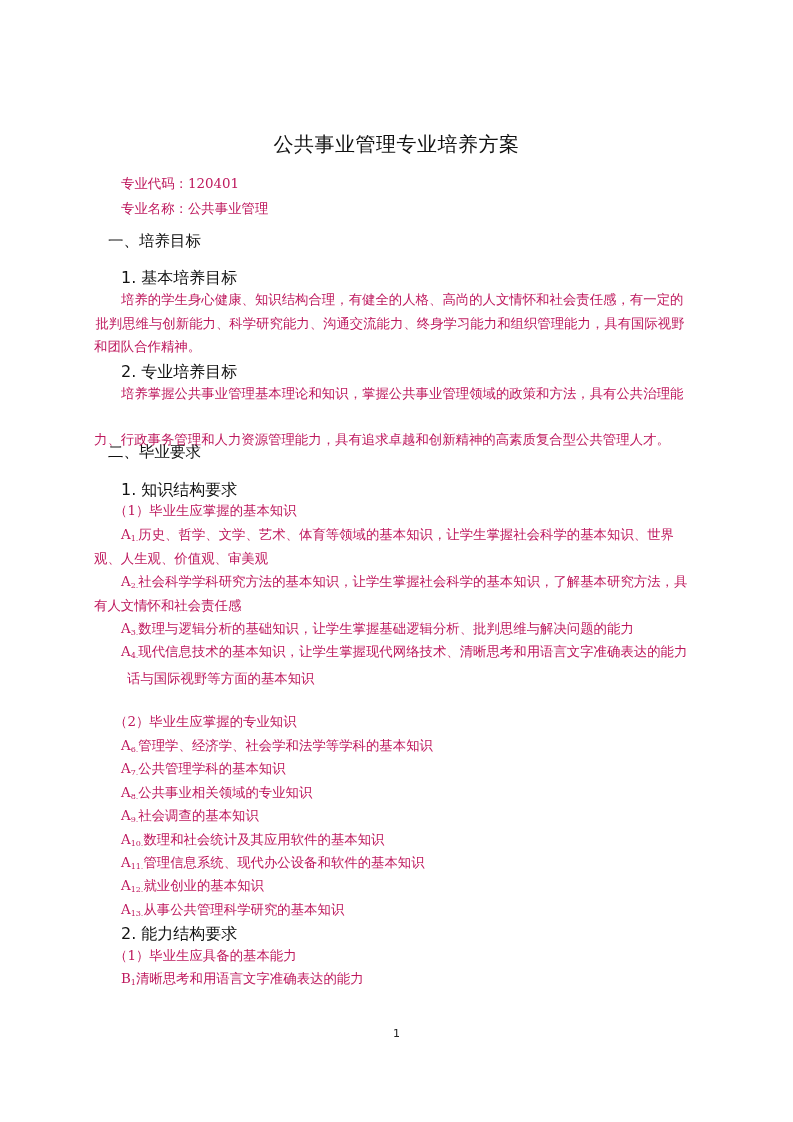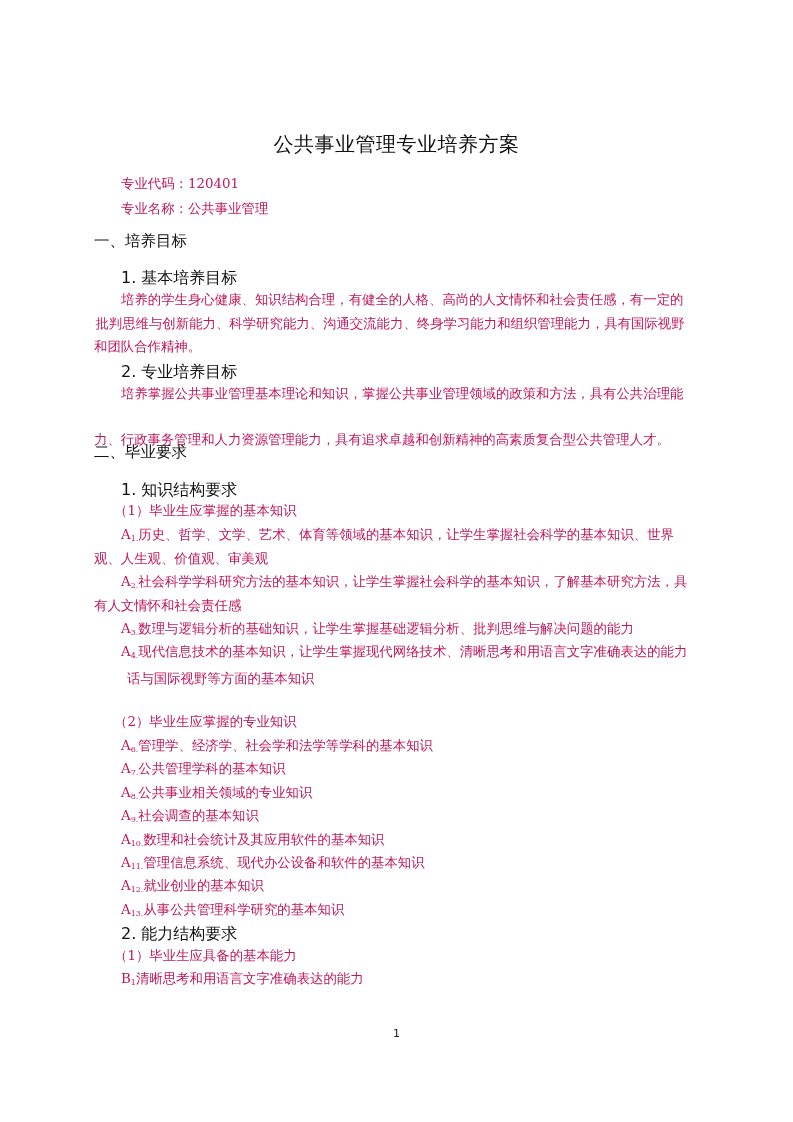--- a/index.html
+++ b/index.html
@@ -4,21 +4,21 @@
 <style>
   html, body { margin:0; padding:0; background:#ffffff; }
   body { width:793px; height:1122px; position:relative; overflow:hidden;
          font-family:"DejaVu Serif","Liberation Serif",serif; color:#1a1a1a; }
   .page { position:absolute; left:0; top:0; width:685px; height:1122px; }
   .title { position:absolute; top:131px; left:0; width:793px; text-align:center;
            font-family:"DejaVu Sans","Liberation Sans",sans-serif; font-size:20px; letter-spacing:0.5px; color:#111; }
   .line { position:absolute; left:94px; width:592px; font-size:13.4px; line-height:23.5px; white-space:nowrap; color:#be185d; }
   .ind { padding-left:27px; }
   .ind1 { padding-left:27px; }
-  .h1 { position:absolute; left:94px; font-family:Liberation Serif, serif; font-size:15.5px; color:#111; }
+  .h1 { position:absolute; left:108px; font-family:Liberation Serif, serif; font-size:15.5px; color:#111; }
   .h2 { position:absolute; left:121px; font-family:"DejaVu Sans","Liberation Sans",sans-serif; font-size:16px; color:#111; }
   .sub { font-size:8px; vertical-align:-2px; }
   .pagenum { position:absolute; top:1027px; left:0; width:793px; text-align:center;
              font-family:"DejaVu Sans","Liberation Sans",sans-serif; font-size:11px; color:#222; }
 </style>
 </head>
 <body>
 
 <div class="page">
 

